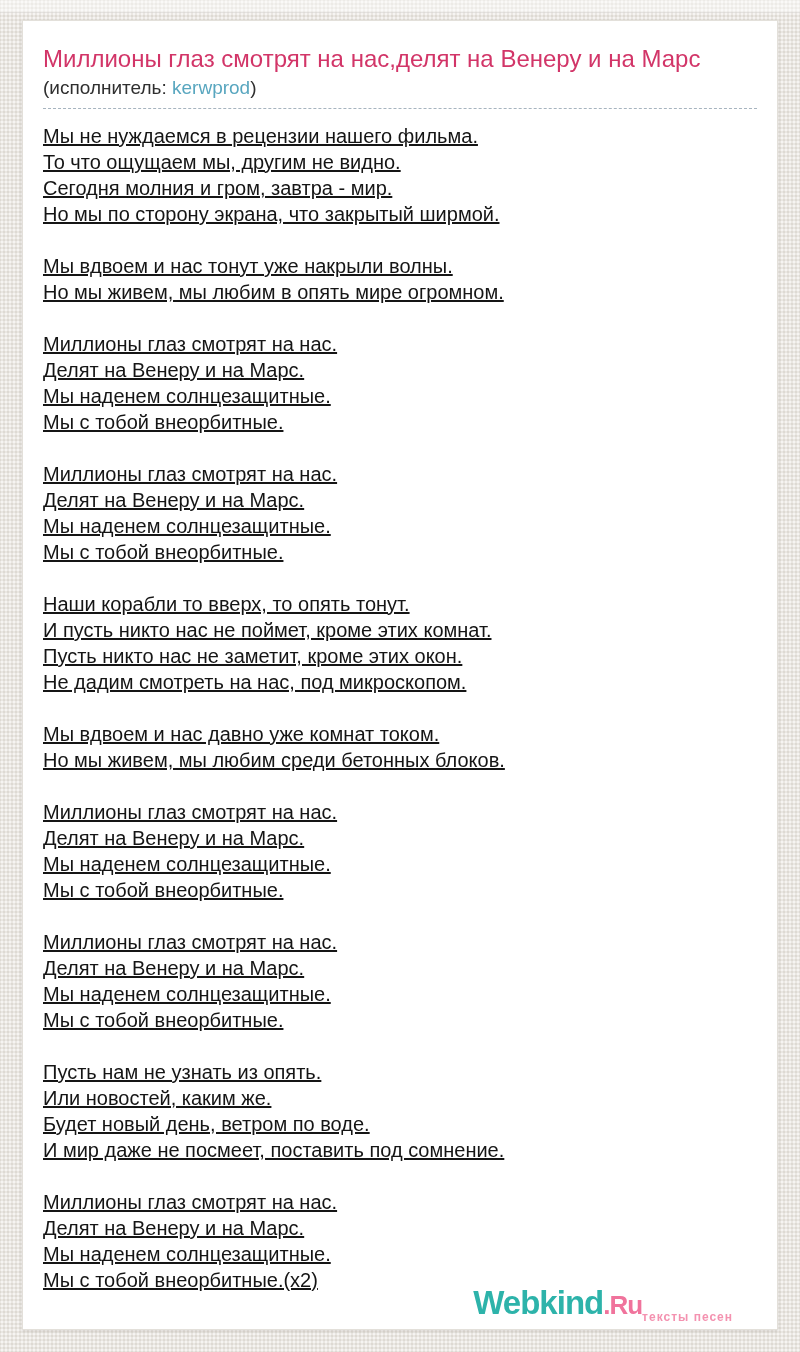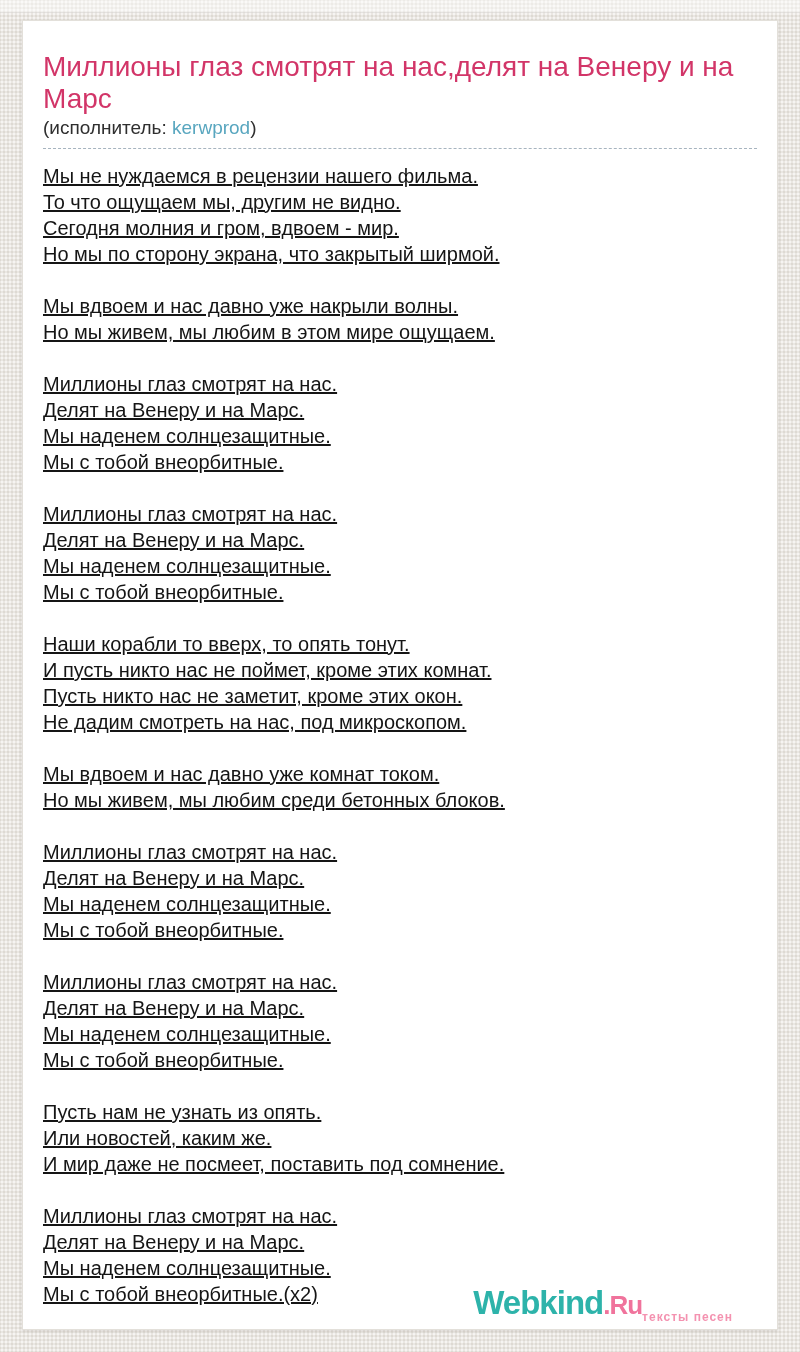--- a/index.html
+++ b/index.html
@@ -29,22 +29,22 @@
   .card{
     position:relative;
     margin:20px 22px 0 22px;
     width:756px;height:1310px;
     background:#ffffff;
     border:1px solid #e3e0da;
     box-shadow:0 1px 3px rgba(90,85,75,.18);
     padding:16px 20px 0 20px;
   }
   h1.title{
-    margin:14px 0 2px 0;
-    font-size:28px;line-height:32px;font-weight:400;
+    margin:6px 0 2px 0;
+    font-size:24px;line-height:32px;font-weight:400;
     color:var(--title-color);
   }
   .artist{
     font-size:19px;line-height:22px;color:#2f2f2f;
   }
   .artist a{
     color:var(--artist-link);text-decoration:none;cursor:pointer;
   }
   .divider{
     border-bottom:1px dashed #a7b4bf;
@@ -83,26 +83,26 @@
   <h1 class="title">Миллионы глаз смотрят на нас,делят на Венеру и на Марс</h1>
 
   <div class="artist"><span>(исполнитель: </span><a href="#">kerwprod</a><span>)</span></div>
 
   <div class="divider"></div>
 
   <div class="lyrics" id="lyrics">
       <div class="stanza">
         <div class="line">Мы не нуждаемся в рецензии нашего фильма.</div>
         <div class="line">То что ощущаем мы, другим не видно.</div>
-        <div class="line">Сегодня молния и гром, вдвоем - мир.</div>
+        <div class="line">Сегодня молния и гром, завтра - мир.</div>
         <div class="line">Но мы по сторону экрана, что закрытый ширмой.</div>
       </div>
       <div class="stanza">
-        <div class="line">Мы вдвоем и нас давно уже накрыли волны.</div>
-        <div class="line">Но мы живем, мы любим в этом мире ощущаем.</div>
+        <div class="line">Мы вдвоем и нас тонут уже накрыли волны.</div>
+        <div class="line">Но мы живем, мы любим в опять мире огромном.</div>
       </div>
       <div class="stanza">
         <div class="line">Миллионы глаз смотрят на нас.</div>
         <div class="line">Делят на Венеру и на Марс.</div>
         <div class="line">Мы наденем солнцезащитные.</div>
         <div class="line">Мы с тобой внеорбитные.</div>
       </div>
       <div class="stanza">
         <div class="line">Миллионы глаз смотрят на нас.</div>
         <div class="line">Делят на Венеру и на Марс.</div>
@@ -127,20 +127,21 @@
       </div>
       <div class="stanza">
         <div class="line">Миллионы глаз смотрят на нас.</div>
         <div class="line">Делят на Венеру и на Марс.</div>
         <div class="line">Мы наденем солнцезащитные.</div>
         <div class="line">Мы с тобой внеорбитные.</div>
       </div>
       <div class="stanza">
         <div class="line">Пусть нам не узнать из опять.</div>
         <div class="line">Или новостей, каким же.</div>
+        <div class="line">Будет новый день, ветром по воде.</div>
         <div class="line">И мир даже не посмеет, поставить под сомнение.</div>
       </div>
       <div class="stanza">
         <div class="line">Миллионы глаз смотрят на нас.</div>
         <div class="line">Делят на Венеру и на Марс.</div>
         <div class="line">Мы наденем солнцезащитные.</div>
         <div class="line">Мы с тобой внеорбитные.(х2)</div>
       </div>
     </div>
 

